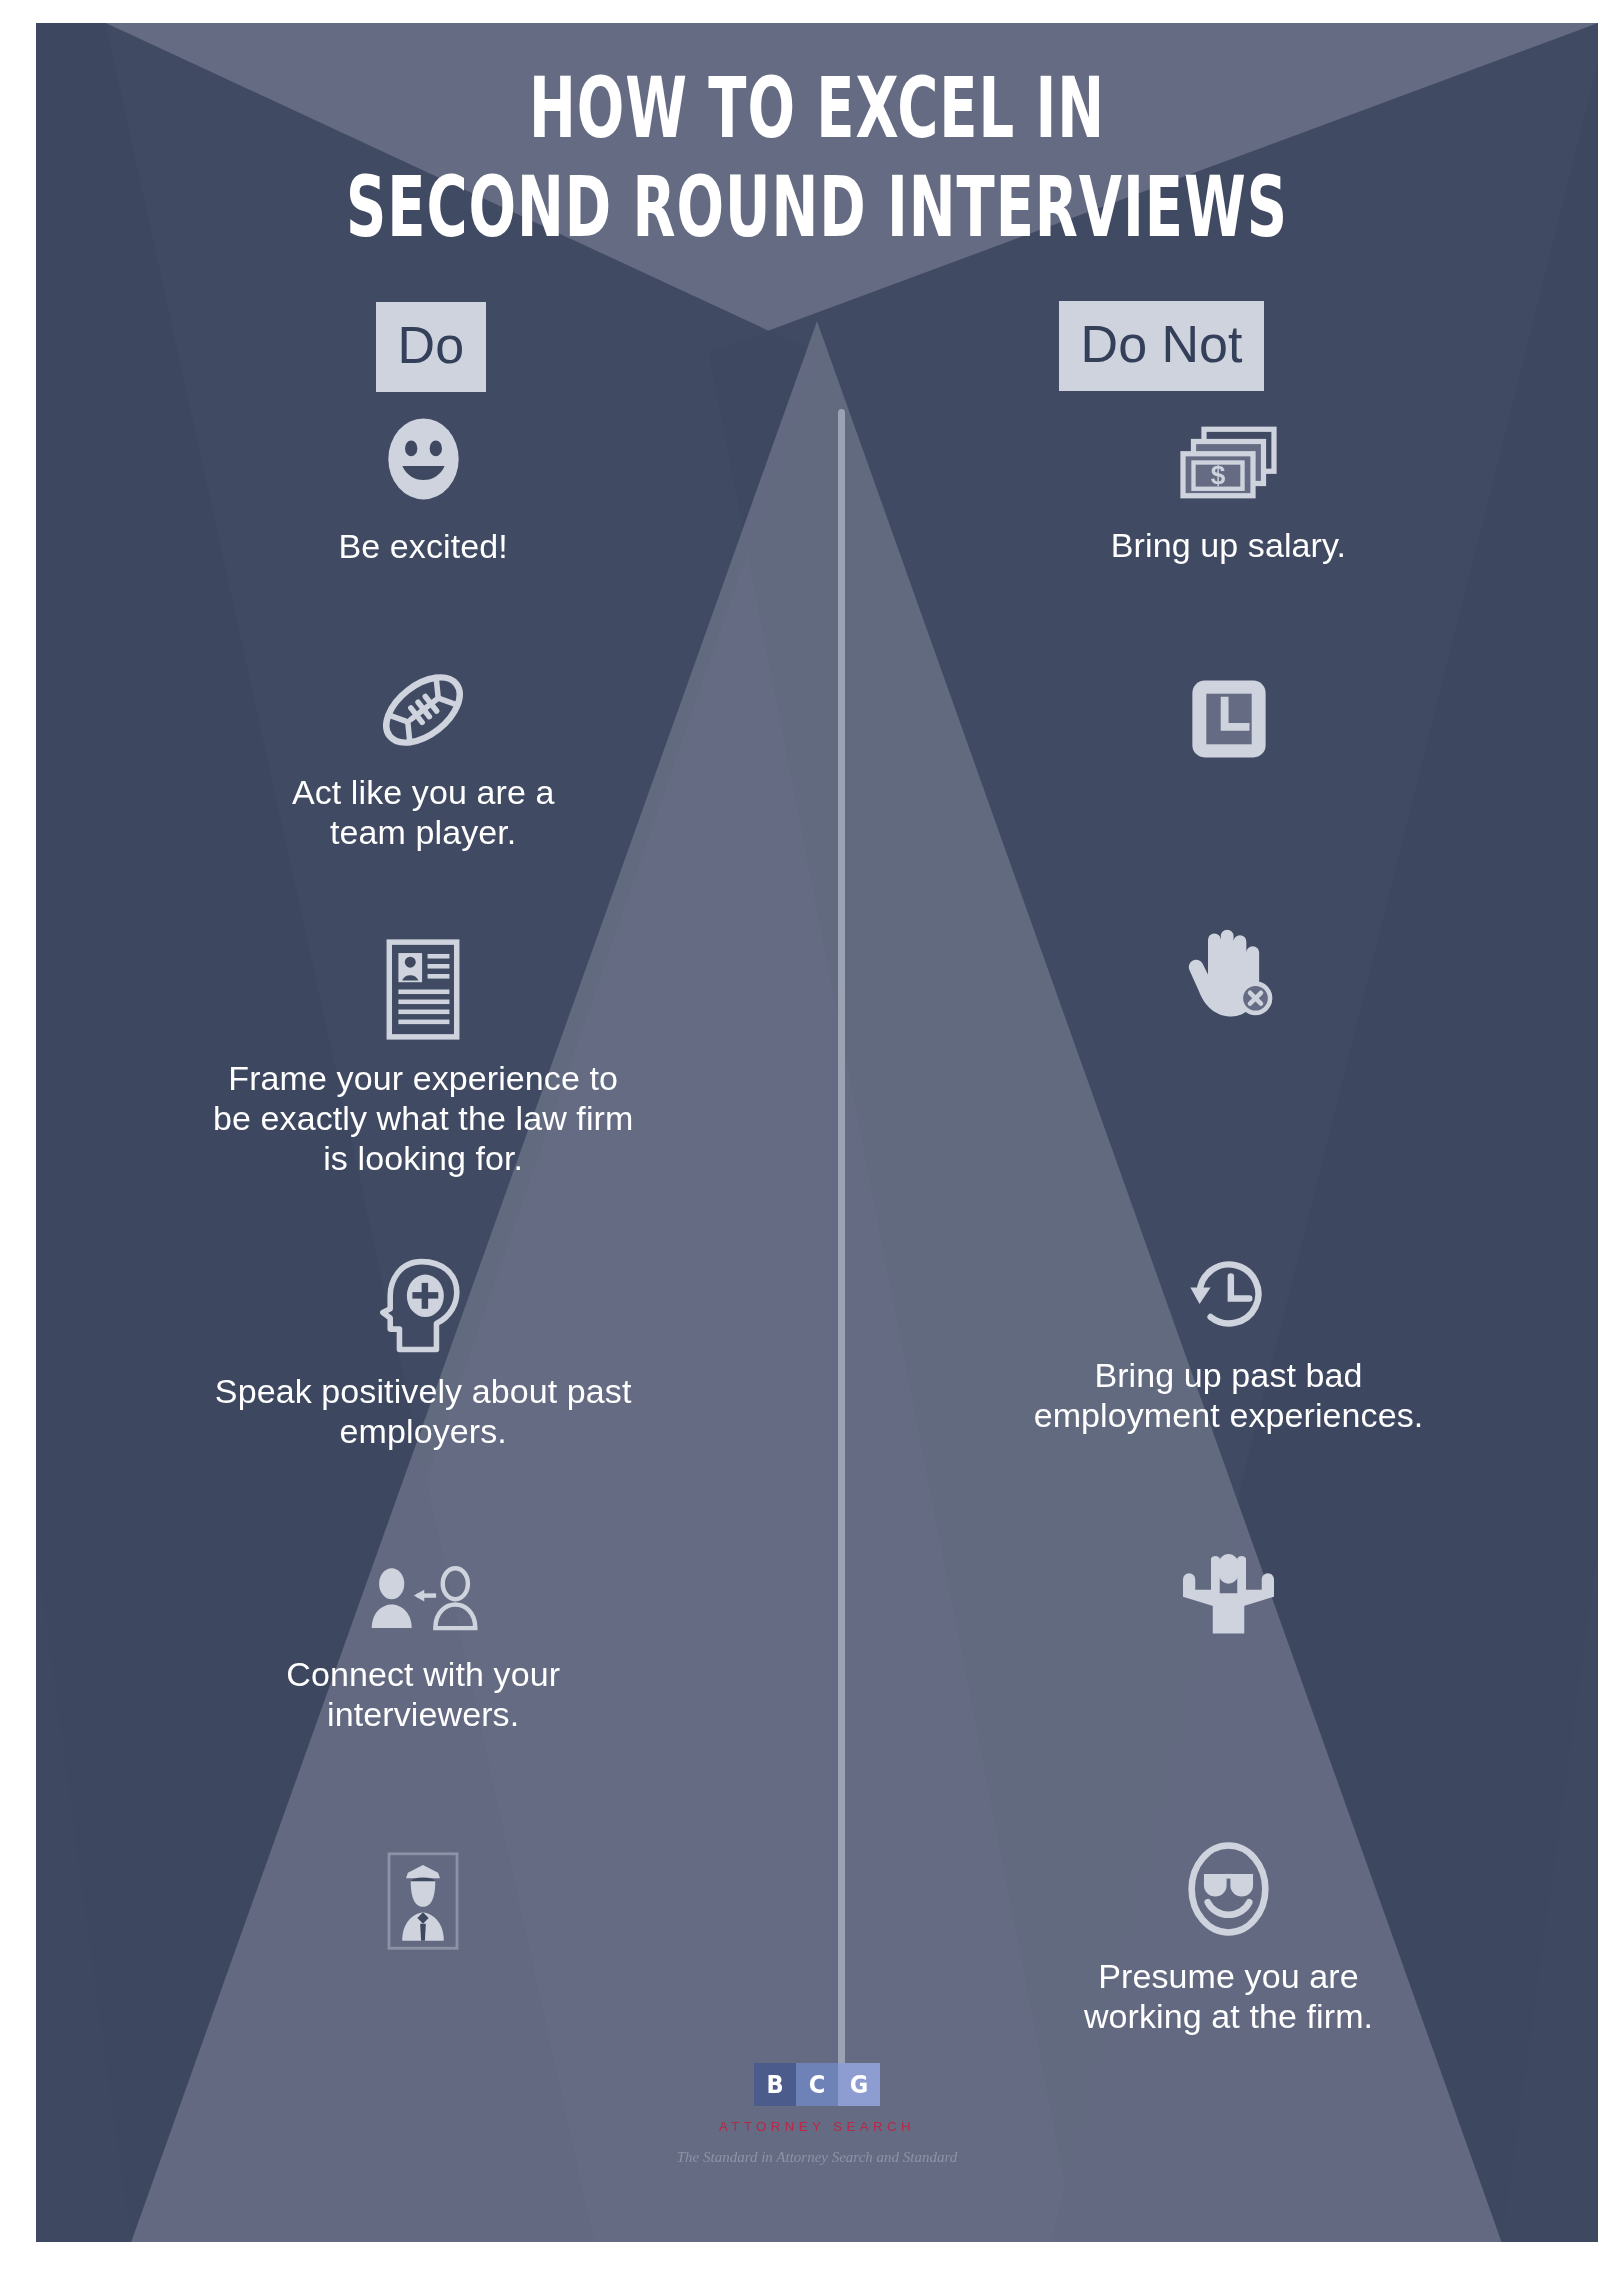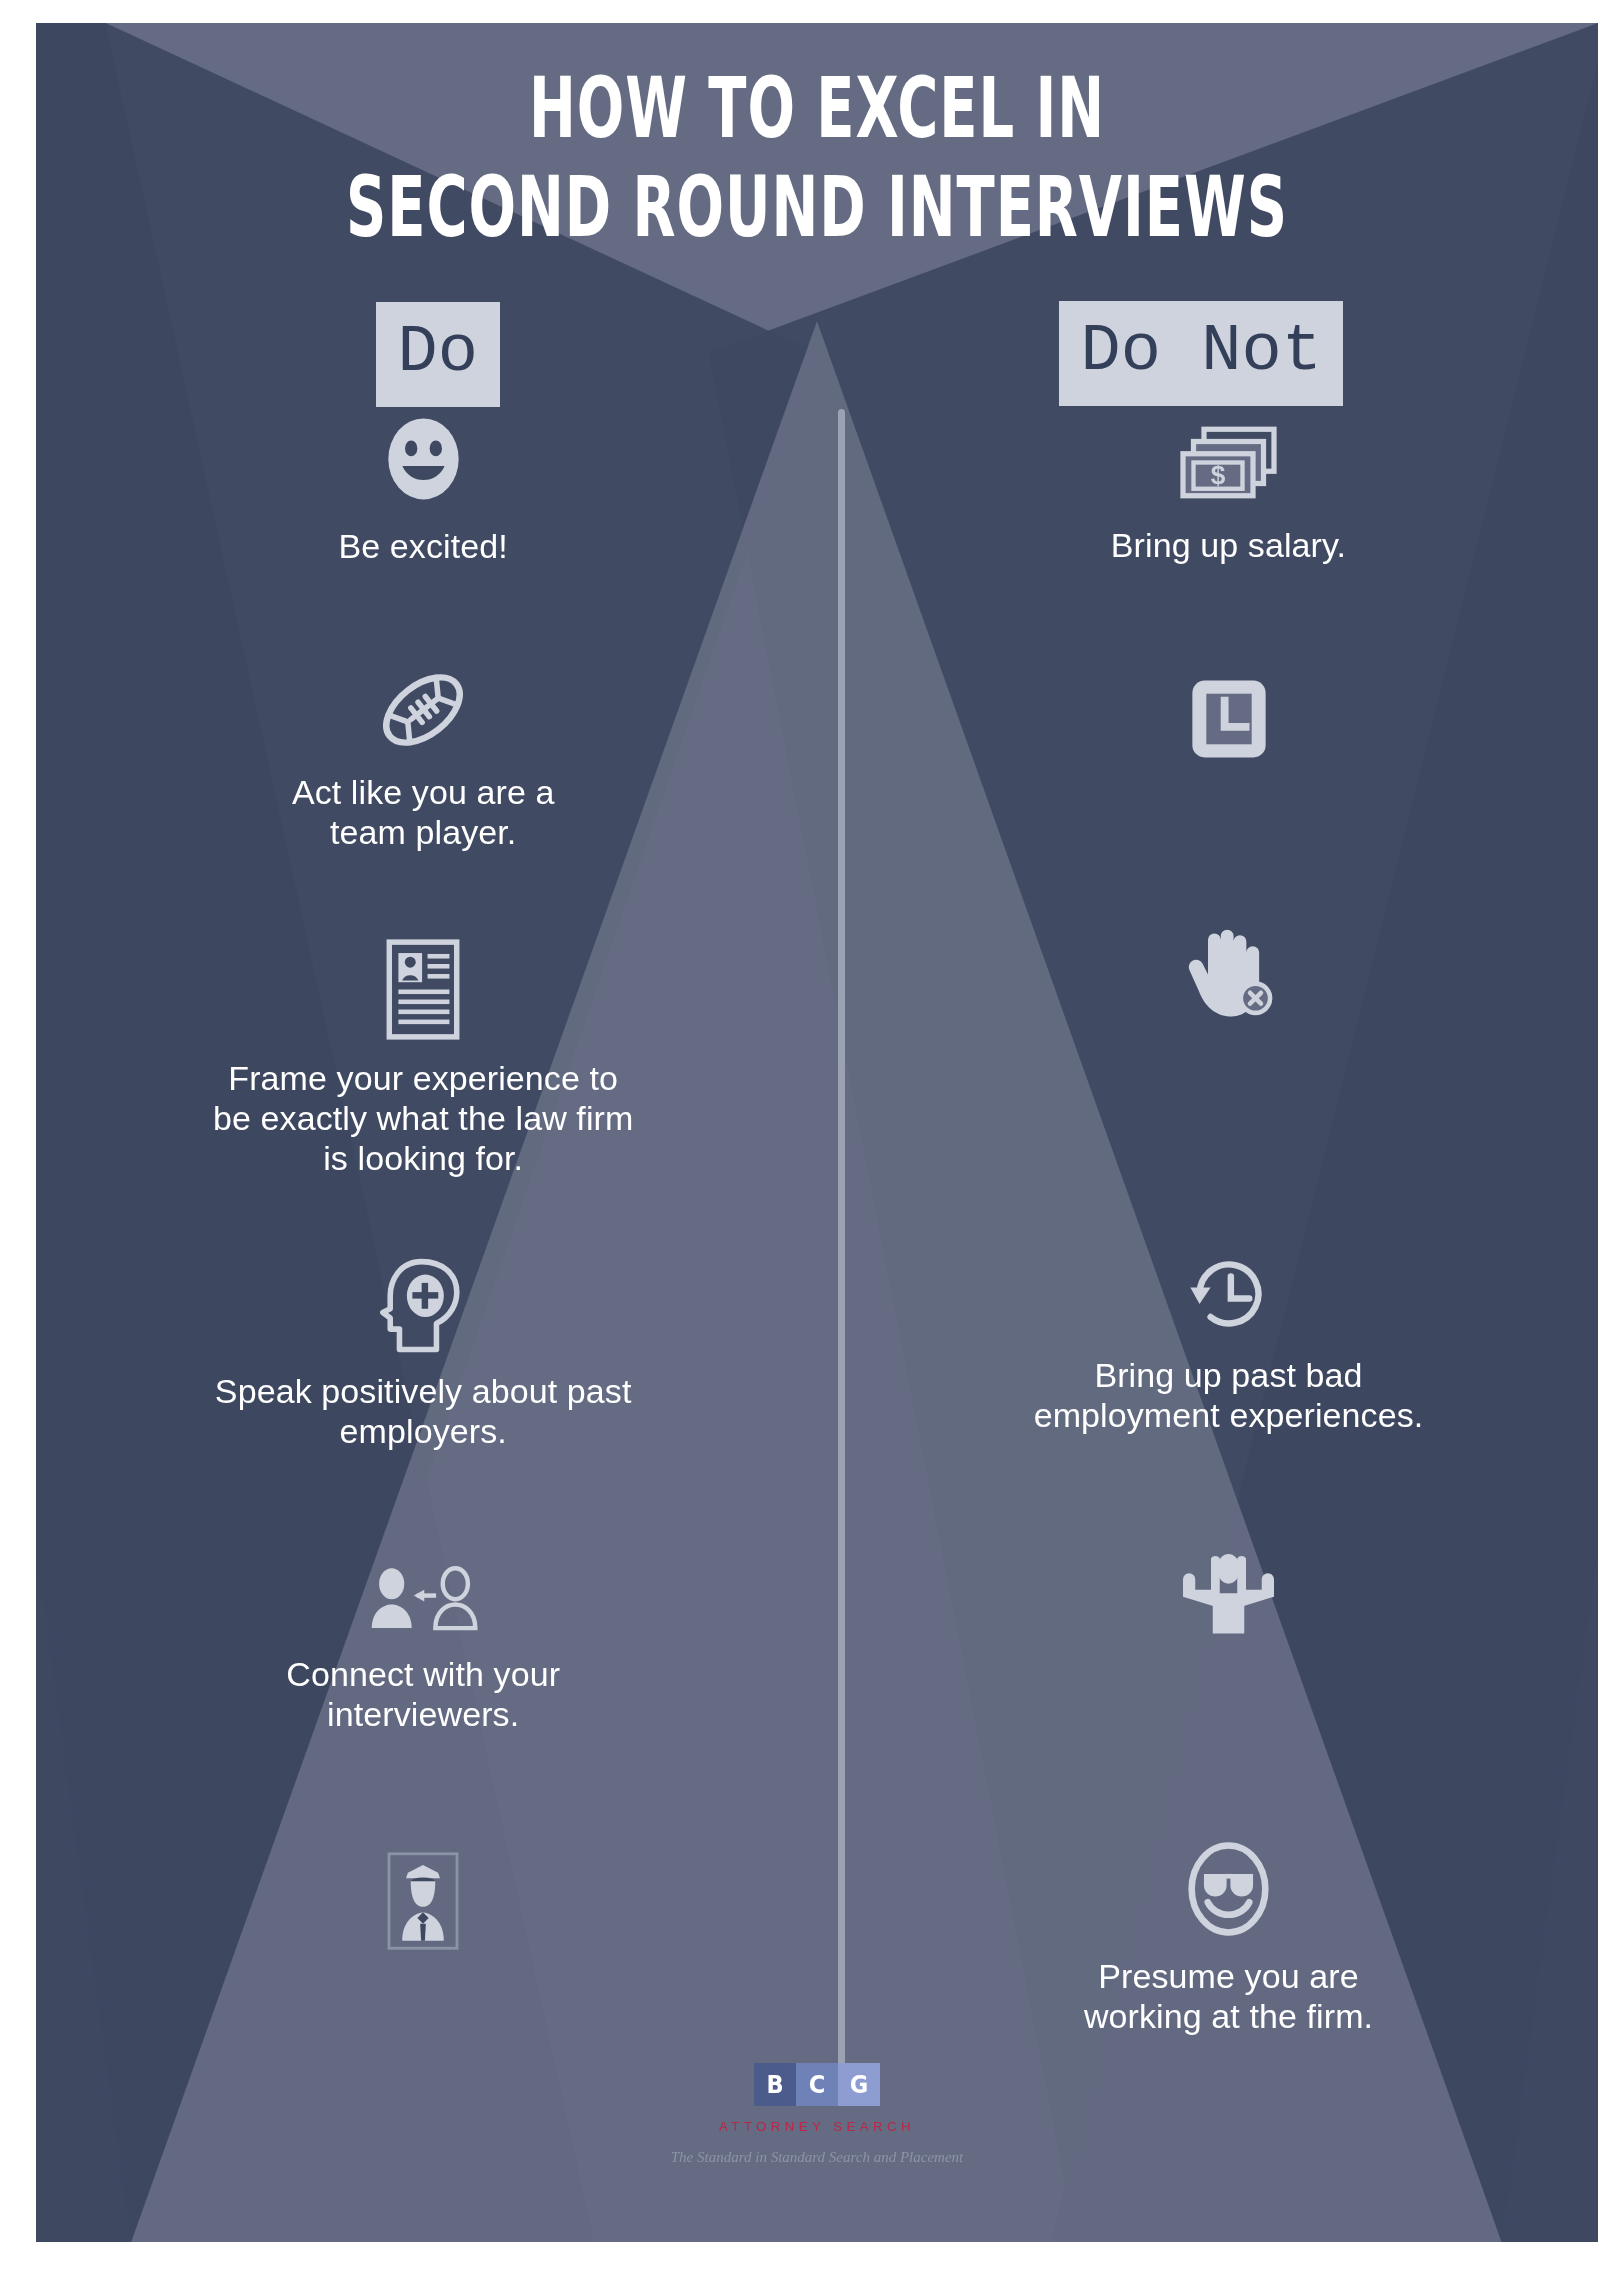--- a/index.html
+++ b/index.html
@@ -32,26 +32,25 @@
     transform-origin:50% 0;
     text-transform:uppercase;
     white-space:pre-line;
   }
 
   
   .colhead{
     position:absolute;
     background:#ced3dd;
     color:#34405a;
-    font-size:67px;
+    font-size:52px;
     line-height:1;
     padding:16.5px 21.6px 21.6px 21.6px;
     font-weight:400;
     white-space:nowrap;
-    font-family:Liberation Mono, monospace;
   }
   #head-do{ left:340px; top:279px; }
   #head-donot{ left:1023px; top:278px;text-align:center; }
 
   
   #divider{
     position:absolute;
     left:802px; top:386px;
     width:7px; height:1681px;
     background:#9ba2b4;
@@ -308,17 +307,17 @@
 
   </div>
 
   <div id="logo">
     <div class="tiles">
       <div class="tile t1">B</div>
       <div class="tile t2">C</div>
       <div class="tile t3">G</div>
     </div>
     <div class="sub">ATTORNEY SEARCH</div>
-    <div class="tag">The Standard in Standard Search and Placement</div>
+    <div class="tag">The Standard in Attorney Search and Standard</div>
   </div>
 
 </div>
 
 
 </body></html>

